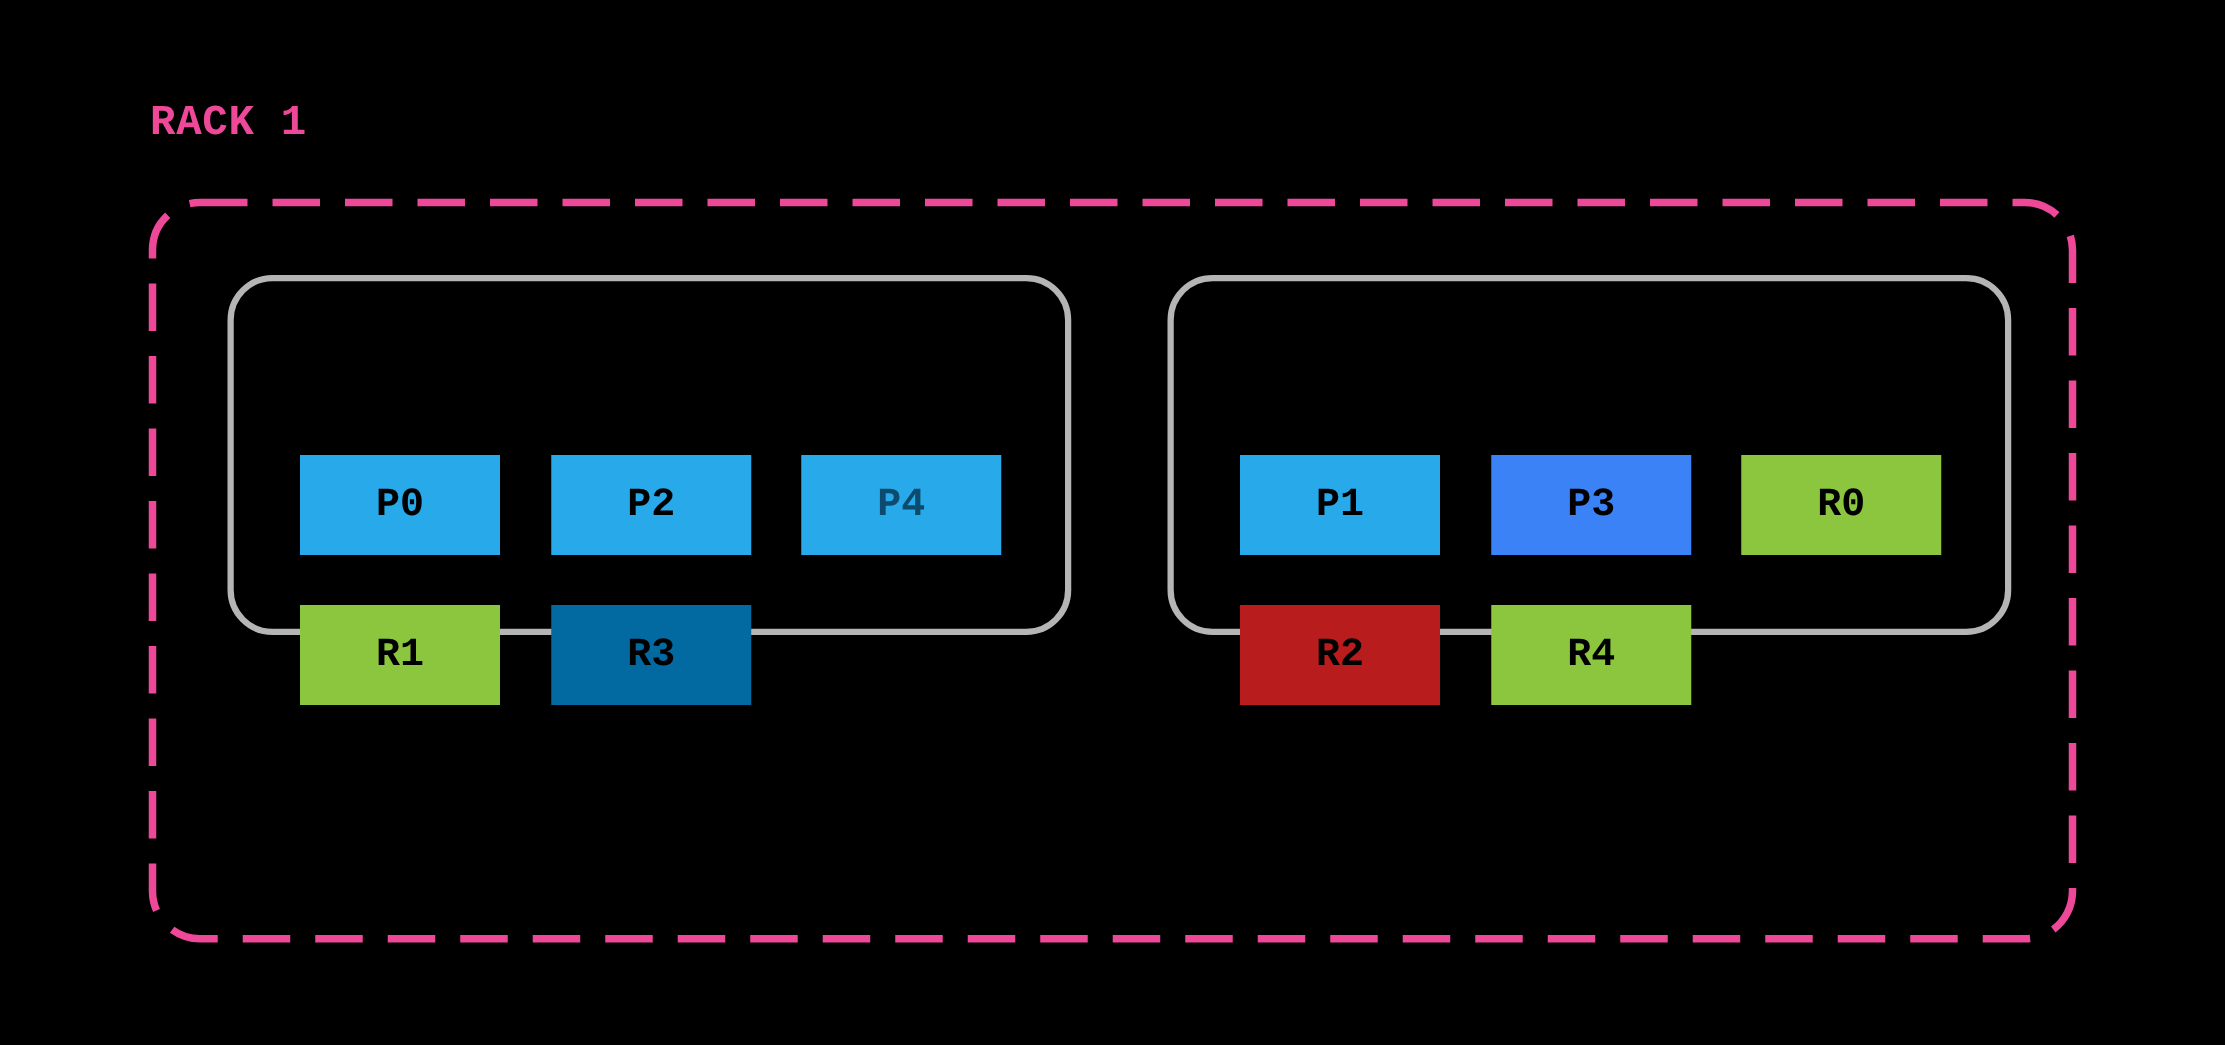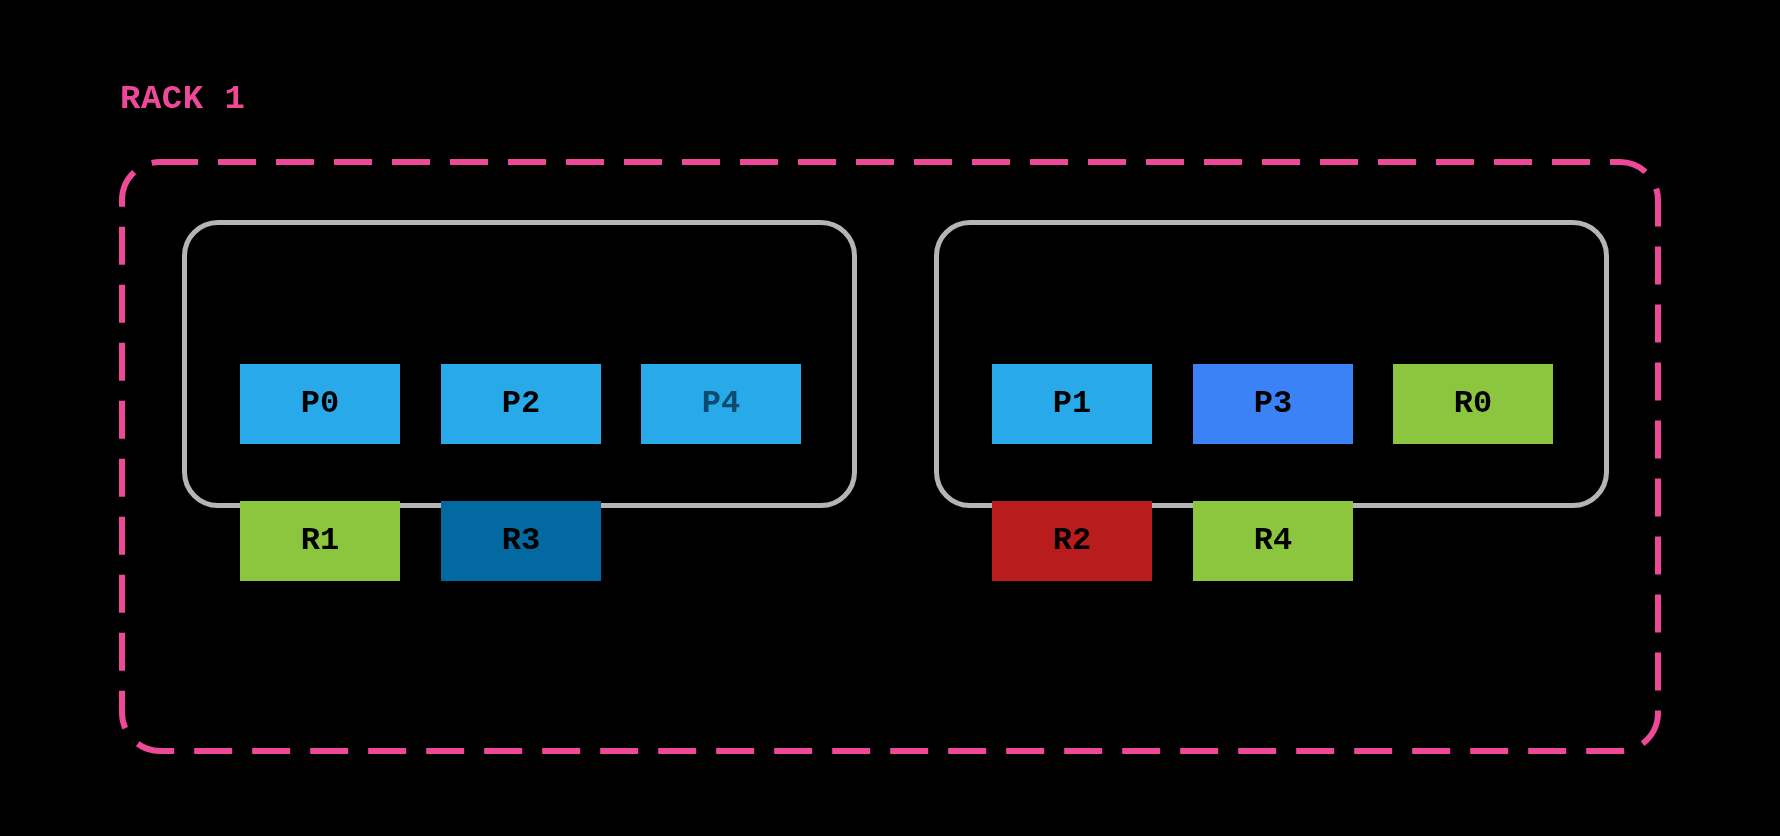--- a/index.html
+++ b/index.html
@@ -51,21 +51,21 @@
     align-items: center;
     justify-content: center;
     font-size: 32px;
     font-weight: 700;
     line-height: 1;
   }
   .col0 { left: 53px; }
   .col1 { left: 254px; }
   .col2 { left: 454px; }
   .row0 { top: 139px; }
-  .row1 { top: 276px; }
+  .row1 { top: 259px; }
 </style>
 </head>
 <body style="background-color: rgb(0, 0, 0);">
 
 <div class="canvas">
 
   <div class="rack-label" style="color: rgb(238, 72, 153);">RACK 1</div>
 
   <svg class="rack-border-svg" width="1780" height="836" viewBox="0 0 1780 836">
     <rect x="122" y="162" width="1536" height="589" rx="38" ry="38" fill="none" stroke-width="6" stroke-dasharray="38 20" stroke="#EE4899"></rect>

